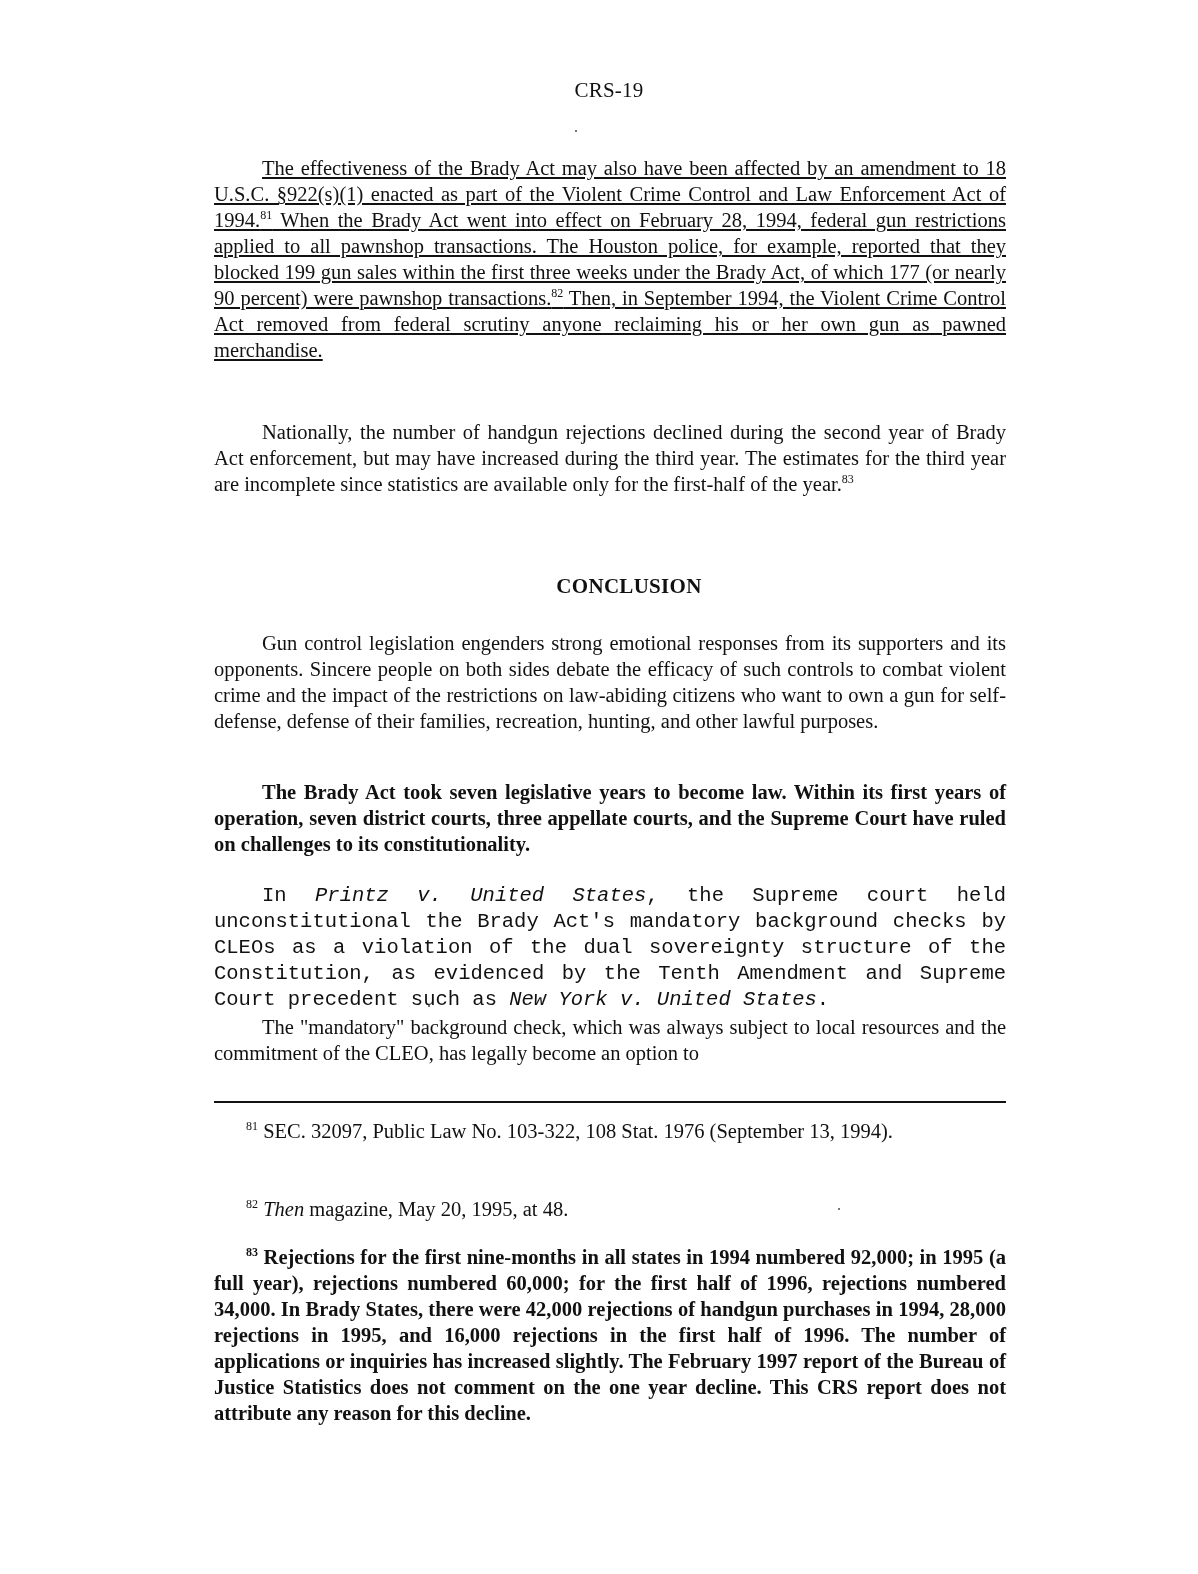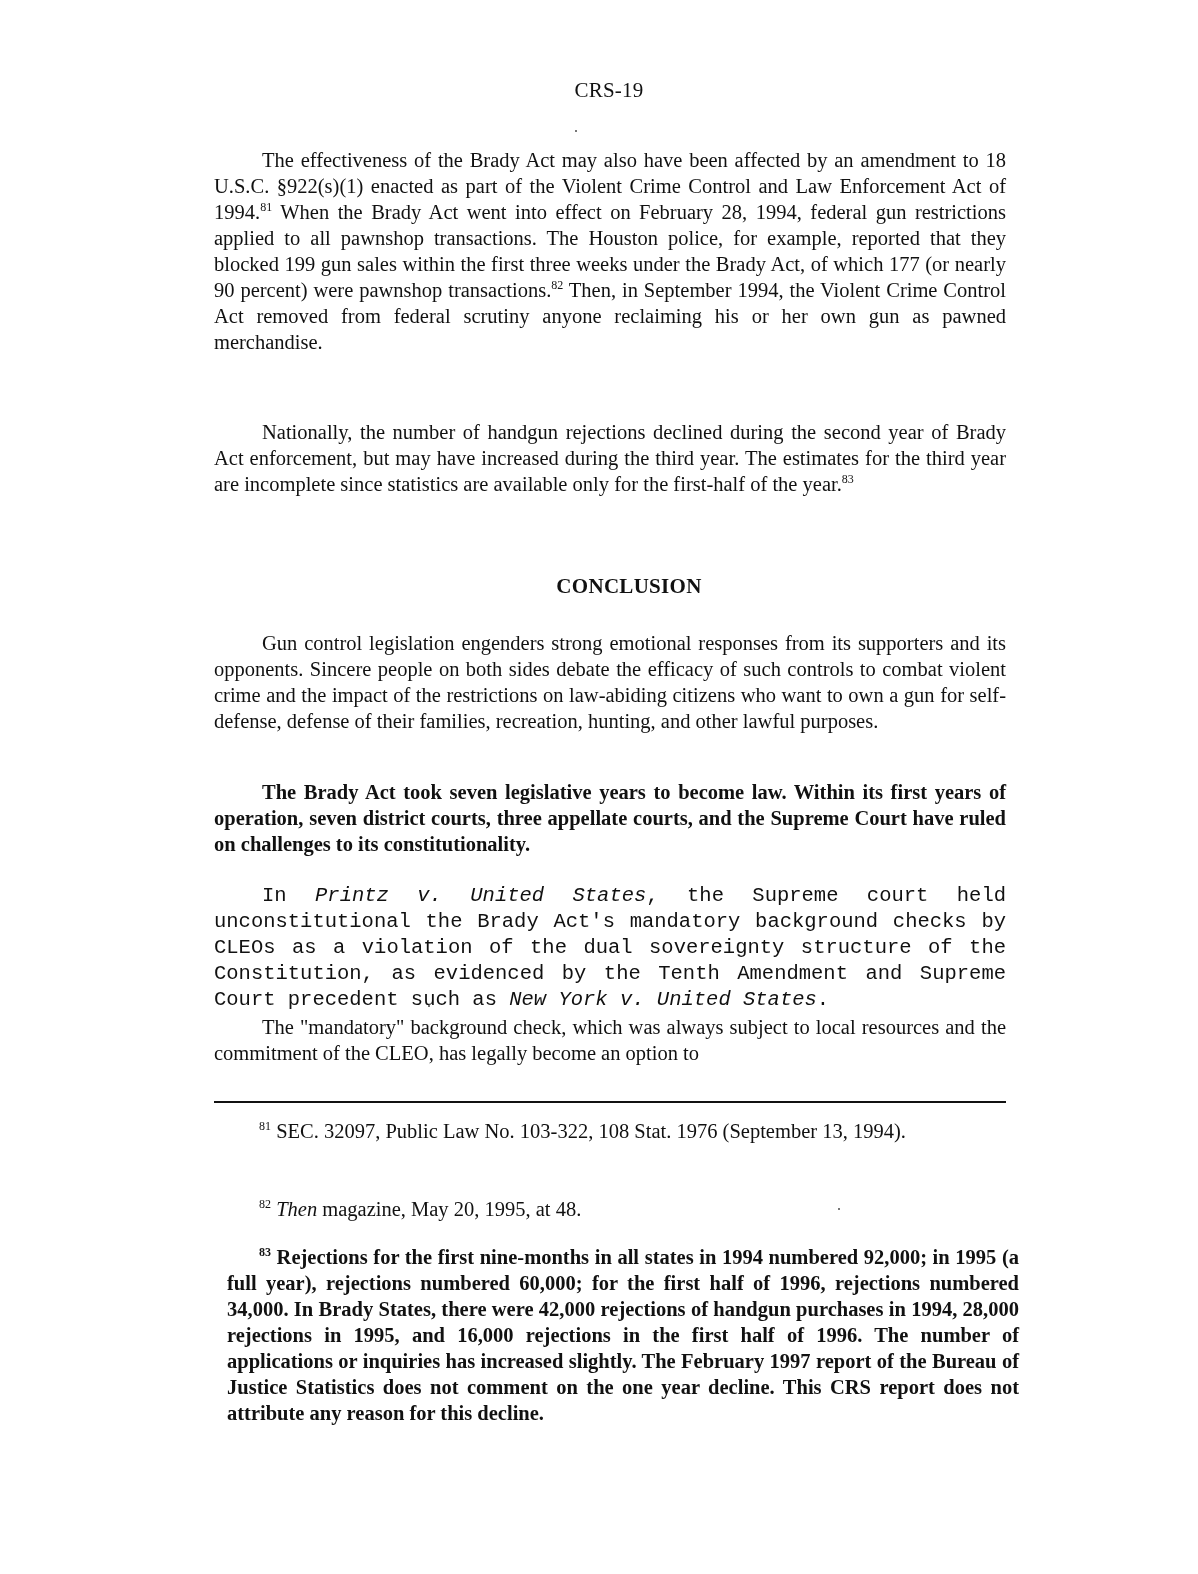--- a/index.html
+++ b/index.html
@@ -21,33 +21,33 @@
   .text-block sup { font-size: 12px; line-height: 0; vertical-align: 8px; }
   .heading {
     position: absolute; top: 574px; left: 0; width: 1258px;
     text-align: center; font-size: 21px; font-weight: bold; letter-spacing: 0.3px;
   }
   .rule {
     position: absolute; left: 214px; top: 1101px; width: 792px; height: 2px;
     background: #111111;
   }
   .fn { position: absolute; left: 214px; width: 792px;
-        font-size: 20.5px; line-height: 26px; text-align: justify; margin-left: 13px; }
+        font-size: 20.5px; line-height: 26px; text-align: justify; }
   .fn p { margin: 0; text-indent: 32px; }
   .fn sup { font-size: 12px; line-height: 0; vertical-align: 8px; }
   .speck { position: absolute; width: 2px; height: 2px; background: #777; }
 </style>
 </head>
 <body>
 
 <div class="page-header">CRS-19</div>
 
 <span class="speck" style="left:575px;top:130px;"></span>
 
-<div class="text-block" style="top:147px;">
+<div class="text-block" style="top:155px;text-decoration:underline;">
   <p><span>The effectiveness of the Brady Act may also have been affected by an amendment to 18 U.S.C. §922(s)(1) enacted as part of the Violent Crime Control and Law Enforcement Act of 1994.</span><sup>81</sup><span> When the Brady Act went into effect on February 28, 1994, federal gun restrictions applied to all pawnshop transactions. The Houston police, for example, reported that they blocked 199 gun sales within the first three weeks under the Brady Act, of which 177 (or nearly 90 percent) were pawnshop transactions.</span><sup>82</sup><span> Then, in September 1994, the Violent Crime Control Act removed from federal scrutiny anyone reclaiming his or her own gun as pawned merchandise.</span></p>
 </div>
 
 <div class="text-block" style="top:419px;">
   <p><span>Nationally, the number of handgun rejections declined during the second year of Brady Act enforcement, but may have increased during the third year. The estimates for the third year are incomplete since statistics are available only for the first-half of the year.</span><sup>83</sup></p>
 </div>
 
 <div class="heading">CONCLUSION</div>
 
 <div class="text-block" style="top:630px;">

